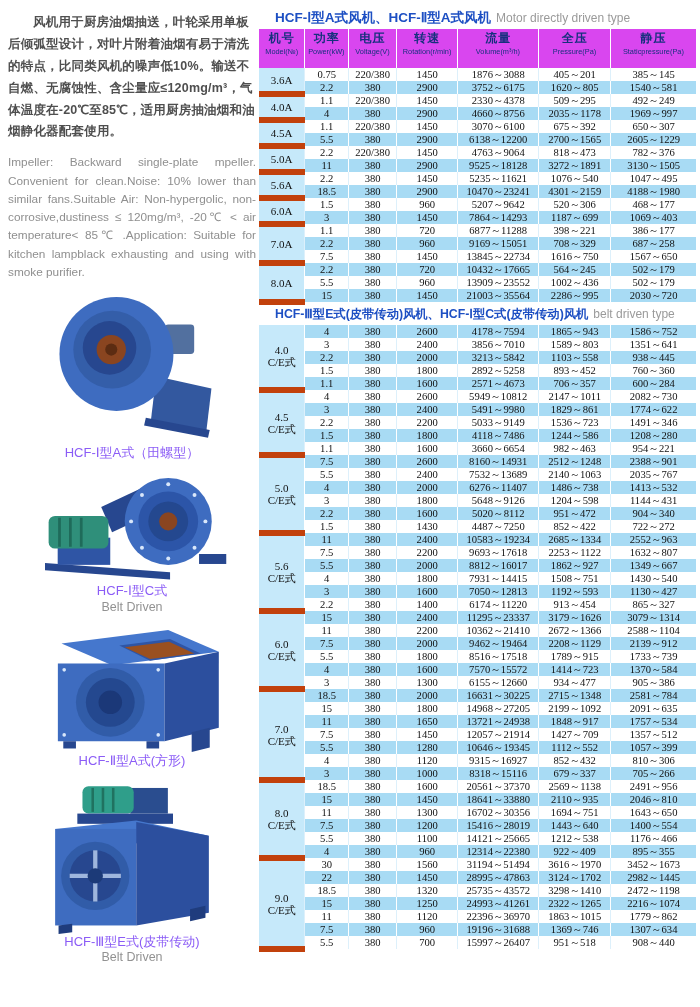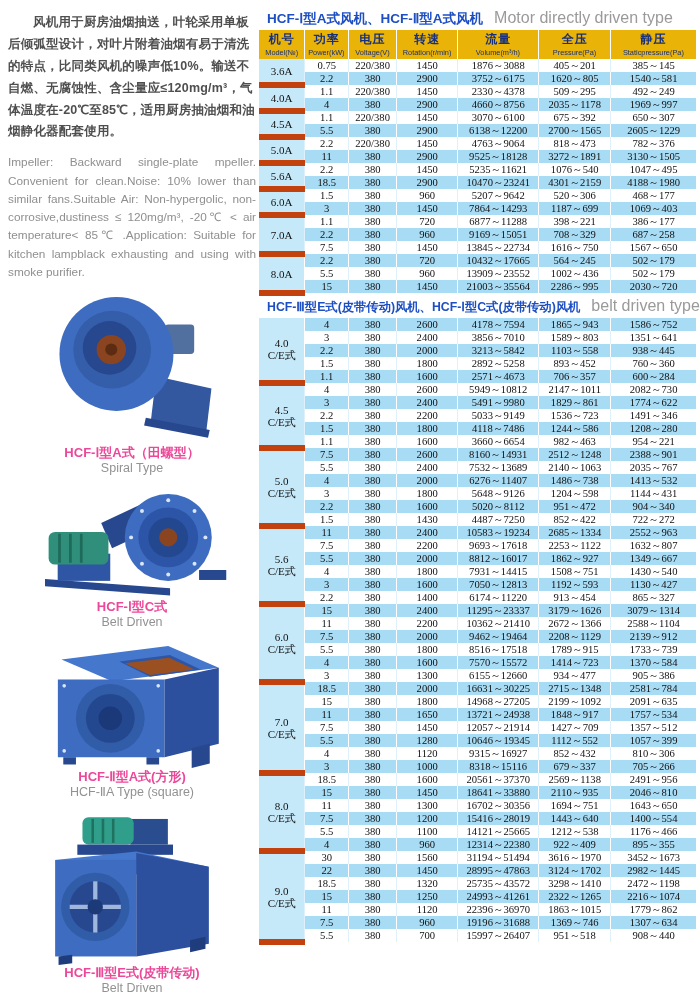--- a/index.html
+++ b/index.html
@@ -5,32 +5,32 @@
   * { margin:0; padding:0; box-sizing:border-box; }
   html,body { width:700px; height:1007px; background:#ffffff; font-family:"Liberation Sans",sans-serif; overflow:hidden; }
   .page { position:relative; width:700px; height:1007px; }
 
   
   .left-col { position:absolute; left:8px; top:12px; width:248px; }
   .intro-cn { font-size:12.5px; line-height:1.75; color:#4f4f4f; font-weight:bold; text-indent:2em; letter-spacing:.2px; }
   .intro-en { margin-top:10px; font-size:11.8px; line-height:1.55; color:#8f8f8f; text-align:justify; }
   figure { margin-top:6px; text-align:center; }
   figure svg { display:block; margin:0 auto; }
-  .cap-cn { font-size:13px; font-weight:bold; color:#ec4899; line-height:1.25; }
+  .cap-cn { font-size:13px; font-weight:normal; color:#8b5cf6; line-height:1.25; }
   .cap-en { font-size:12.5px; color:#929292; line-height:1.25; }
 
   
   .right-col { position:absolute; left:259px; top:8px; width:437px; }
-  .sec-title { display:flex; align-items:baseline; gap:11px; margin:1px 0 2px 8px; white-space:nowrap; }
+  .sec-title { display:flex; align-items:baseline; gap:5px; margin:1px 0 2px 16px; white-space:nowrap; }
   .sec-title .t-cn { color:#1d4fc3; font-weight:bold; font-size:13.5px; }
   .sec-title.small .t-cn { font-size:12.3px; }
-  .sec-title .t-en { color:#9a9a9a; font-size:16px;text-align:right; }
+  .sec-title .t-en { color:#9a9a9a; font-size:12px;text-align:right; }
 
   table { border-collapse:collapse; width:100%; table-layout:fixed; }
-  thead th { background:#eab308; color:#16307d; border-right:1px solid #fff; padding:1px 0 2px; vertical-align:middle;text-align:center; }
+  thead th { background:#d946ef; color:#16307d; border-right:1px solid #fff; padding:1px 0 12px; vertical-align:middle;text-align:center; }
   thead th:last-child { border-right:none;margin-top:16px; }
   th .cn { display:block; font-size:12px; font-weight:bold; letter-spacing:1px; }
   th .en { display:block; font-size:8px; font-weight:normal; transform:scale(.92); }
   td { height:13px; line-height:13px; font-family:"Liberation Serif",serif; font-size:10.6px;
        text-align:center; padding:0; border-right:1px solid #ffffff; white-space:nowrap; overflow:hidden; color:#111; }
   td:last-child { border-right:none; }
   tr.plain td { background:#ffffff; border-right-color:#ddf0fb; }
   tr.shaded td { background:#a8dbf4; border-right-color:#ffffff; }
   td.model { background:#c6e9fa !important; white-space:pre-line; font-size:11px; line-height:12px;
              border-bottom:6px solid #c2410c; border-right-color:#ffffff; }
@@ -49,21 +49,20 @@
         <rect x="148" y="42" width="34" height="34" rx="4" fill="#52709f"></rect>
         <polygon points="138,102 202,116 196,166 132,152" fill="#33589f"></polygon>
         <polygon points="126,150 200,164 198,173 124,159" fill="#27478f"></polygon>
         <circle cx="92" cy="76" r="66" fill="#3e6cc0"></circle>
         <circle cx="87" cy="71" r="45" fill="#345ea9"></circle>
         <circle cx="84" cy="69" r="31" fill="#27478f"></circle>
         <circle cx="86" cy="71" r="17" fill="#8a4520"></circle>
         <circle cx="86" cy="71" r="7" fill="#5c2c12"></circle>
       </svg>
       <figcaption class="cap-cn">HCF-Ⅰ型A式（田螺型）</figcaption>
-      <figcaption class="cap-en">Spiral Type</figcaption>
     </figure>
 
     <figure>
       <svg width="200" height="116" viewBox="0 0 220 128">
         <polygon points="14,106 152,116 152,124 14,114" fill="#27478f"></polygon>
         <rect x="28" y="78" width="58" height="30" fill="#2f55a5"></rect>
         <polygon points="76,44 132,18 144,46 88,72" fill="#27478f"></polygon>
         <rect x="18" y="54" width="66" height="36" rx="7" fill="#2f8f7a"></rect>
         <line x1="30" y1="56" x2="30" y2="88" stroke="#1f6b5a" stroke-width="3"></line>
         <line x1="42" y1="56" x2="42" y2="88" stroke="#1f6b5a" stroke-width="3"></line>
@@ -102,21 +101,20 @@
           <circle cx="35" cy="54" r="2"></circle>
             <circle cx="139" cy="54" r="2"></circle>
           <circle cx="35" cy="126" r="2"></circle>
             <circle cx="139" cy="126" r="2"></circle>
         </g>
         <rect x="34" y="133" width="14" height="8" fill="#27478f"></rect>
         <rect x="126" y="133" width="14" height="8" fill="#27478f"></rect>
         <polygon points="176,123 196,118 196,140 176,145" fill="#27478f"></polygon>
       </svg>
       <figcaption class="cap-cn">HCF-Ⅱ型A式(方形)</figcaption>
-      <figcaption class="cap-en">HCF-ⅡA Type (square)</figcaption>
     </figure>
 
     <figure>
       <svg width="190" height="158" viewBox="0 0 220 185">
         <rect x="108" y="14" width="44" height="30" fill="#2a4d8f"></rect>
         <rect x="52" y="12" width="60" height="32" rx="7" fill="#2f9e8a"></rect>
         <line x1="64" y1="14" x2="64" y2="42" stroke="#207260" stroke-width="3"></line>
         <line x1="76" y1="14" x2="76" y2="42" stroke="#207260" stroke-width="3"></line>
         <line x1="88" y1="14" x2="88" y2="42" stroke="#207260" stroke-width="3"></line>
         <rect x="46" y="44" width="112" height="12" fill="#27478f"></rect>

